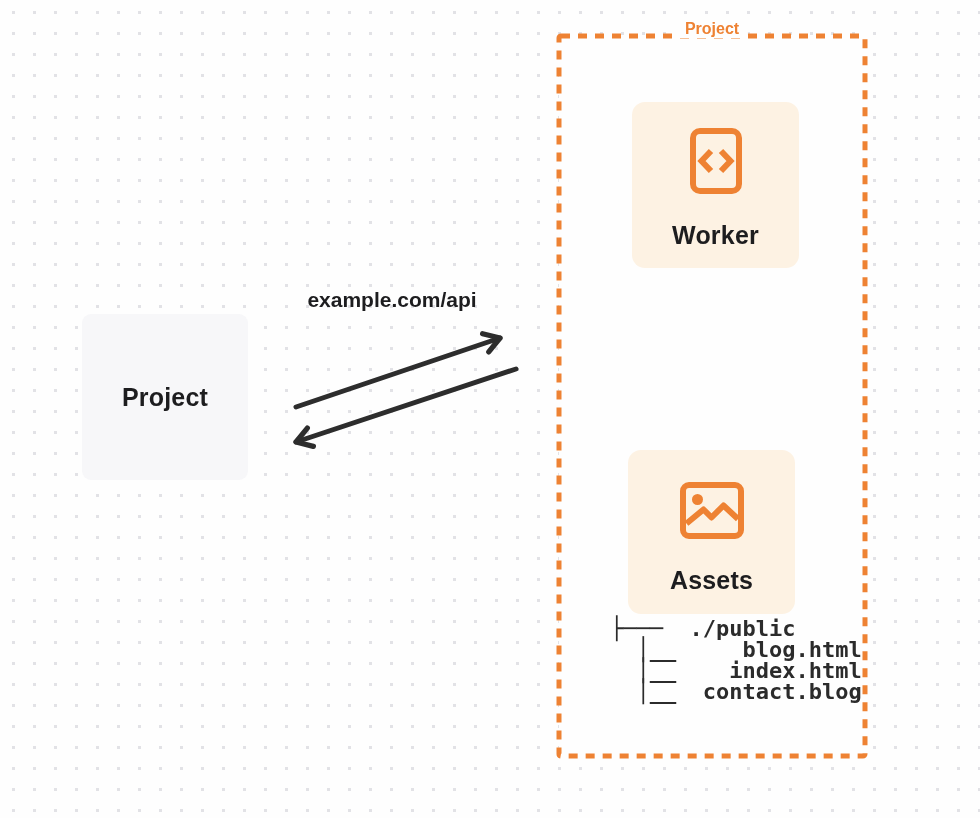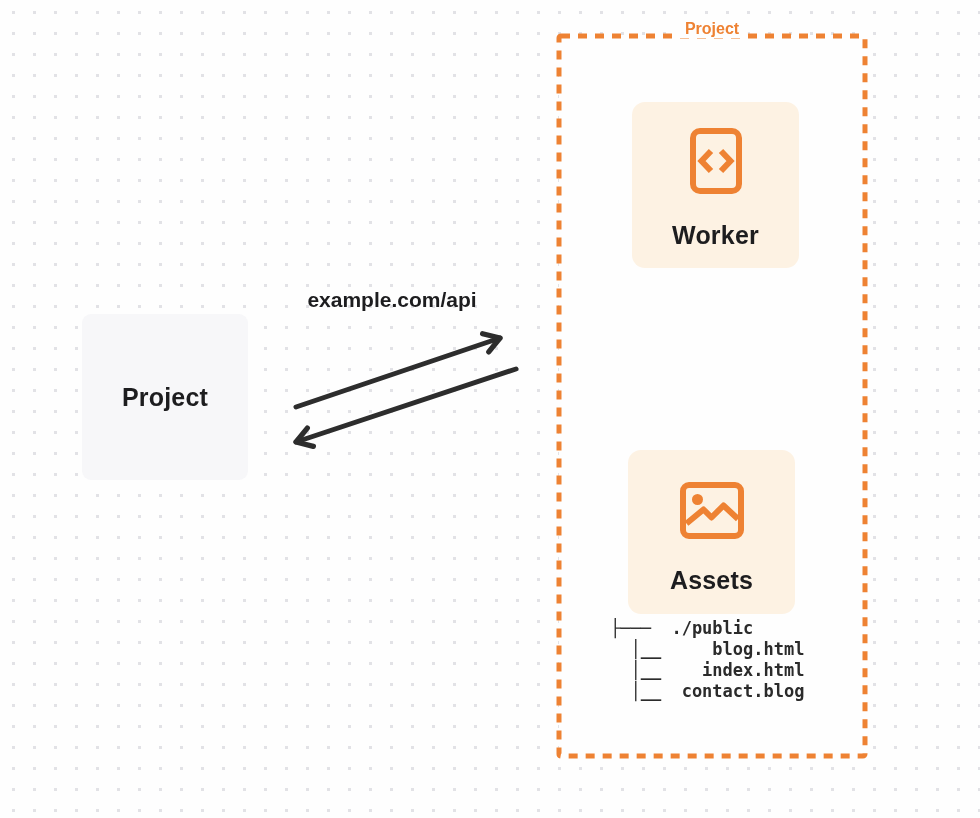--- a/index.html
+++ b/index.html
@@ -94,21 +94,21 @@
     font-weight: bold;
     color: #1D1D1F;
     margin-top: 27px;
     letter-spacing: 0.2px;
   }
   .file-tree {
     position: absolute;
     left: 610px; top: 618px;
     z-index: 2;
     font-family: "DejaVu Sans Mono", monospace;
-    font-size: 17px;
+    font-size: 22px;
     line-height: 21px;
     color: #2B2B2B;
     font-weight: bold;
   }
   .file-tree div { white-space: pre; }
 </style>
 </head>
 <body>
 
 <div class="canvas">

